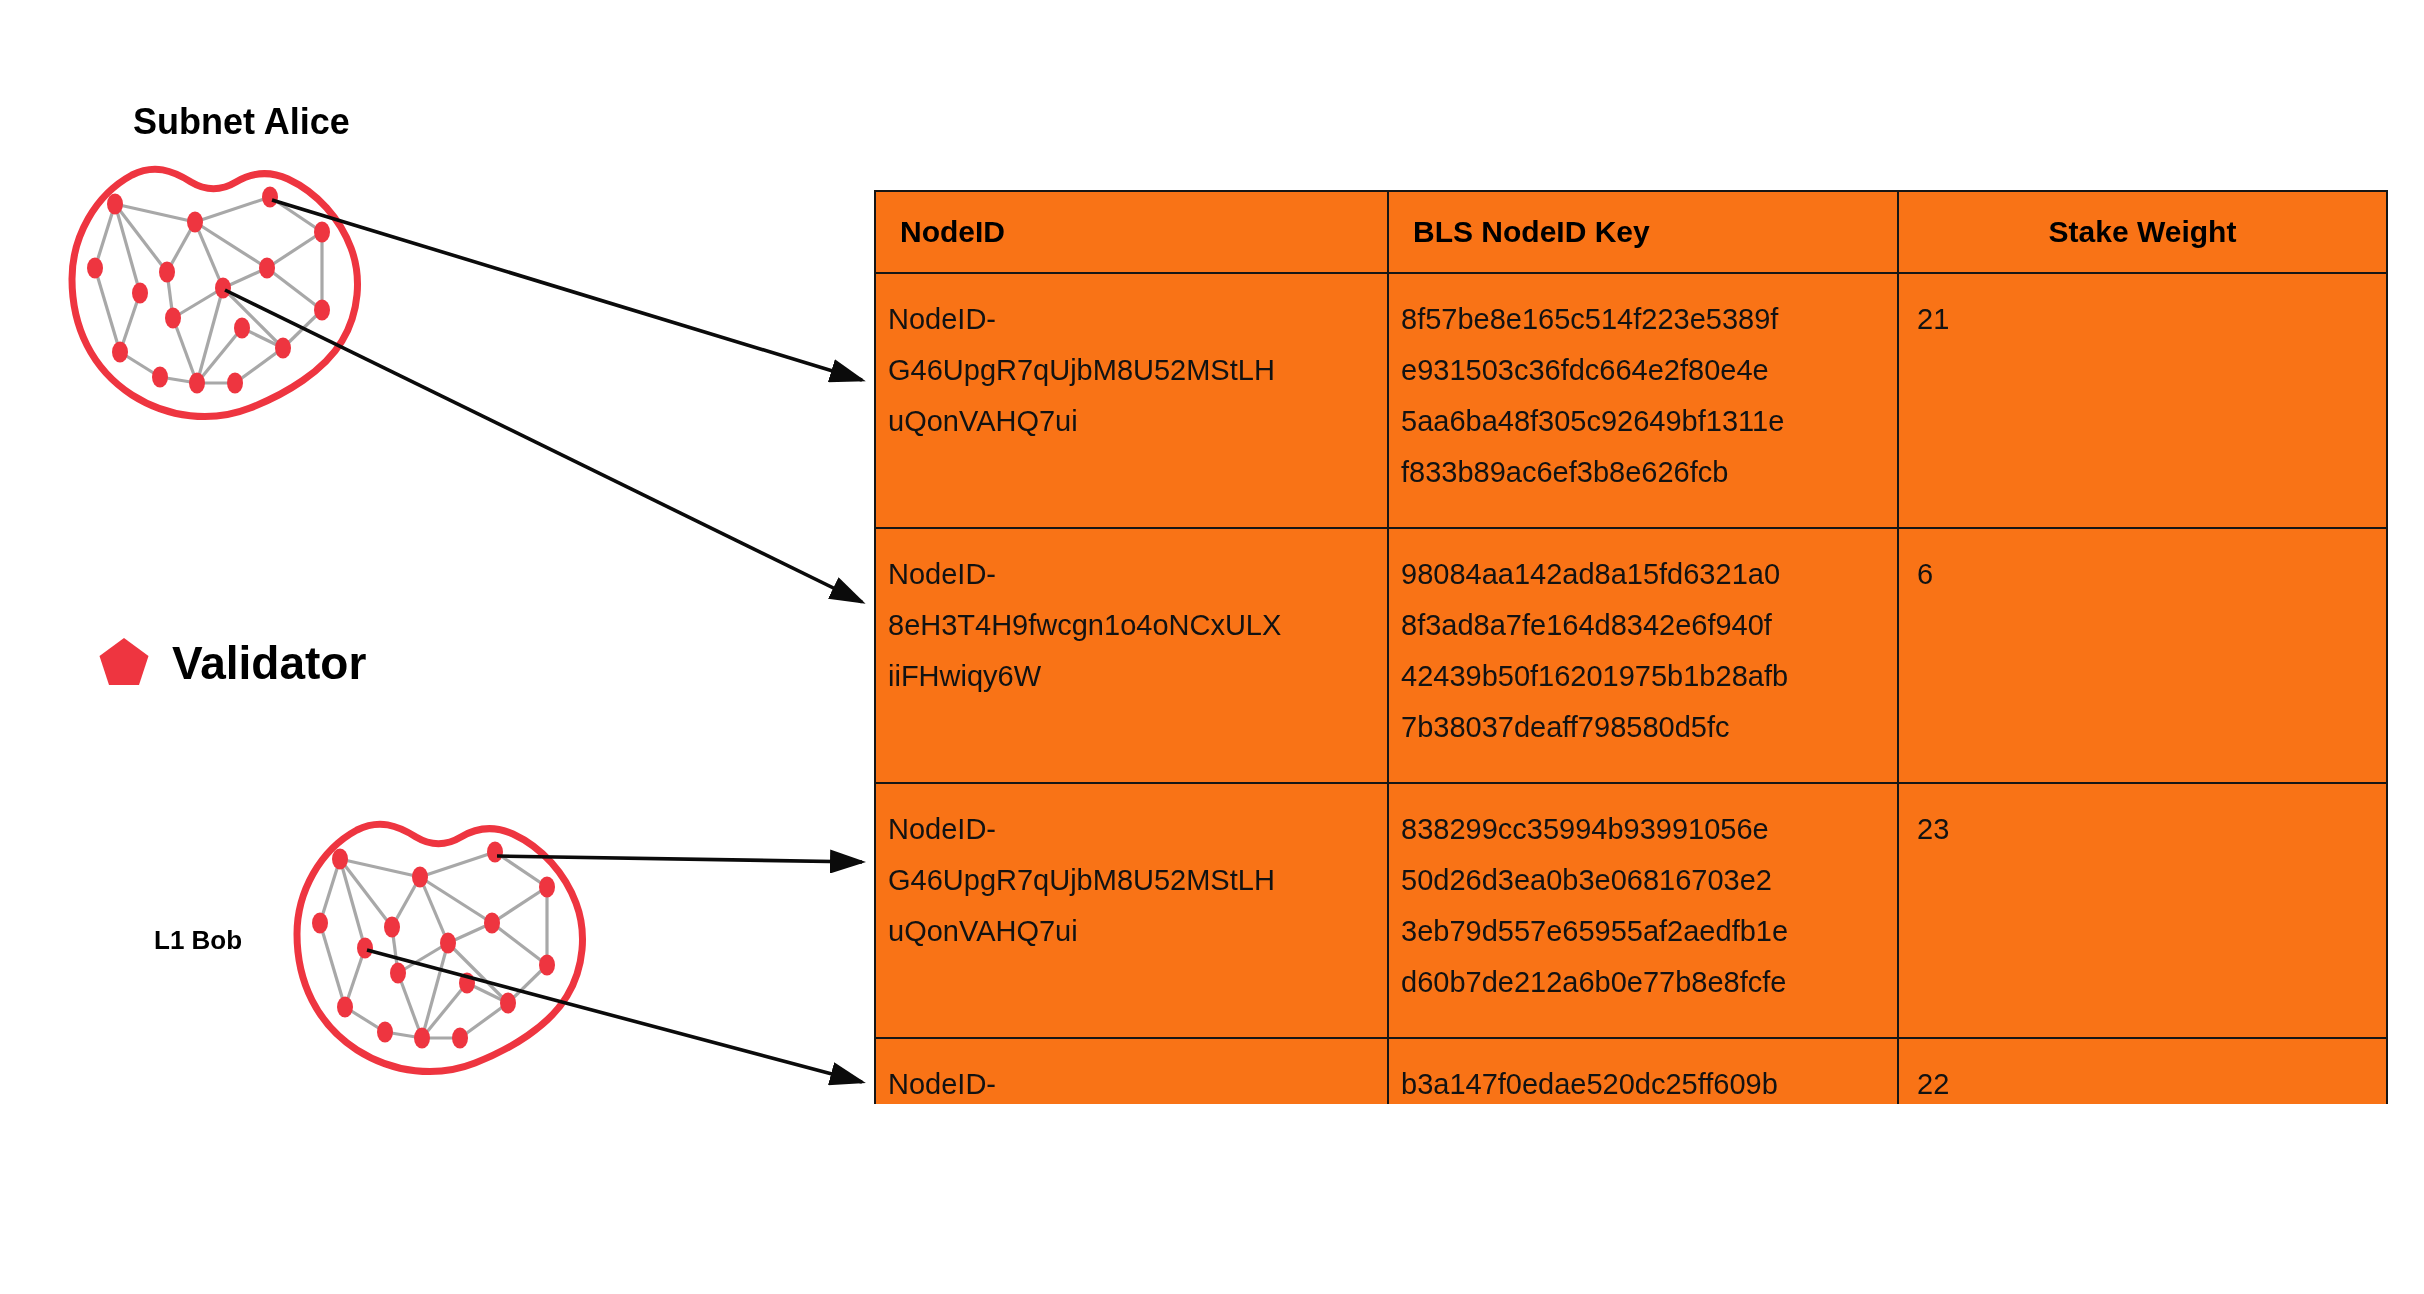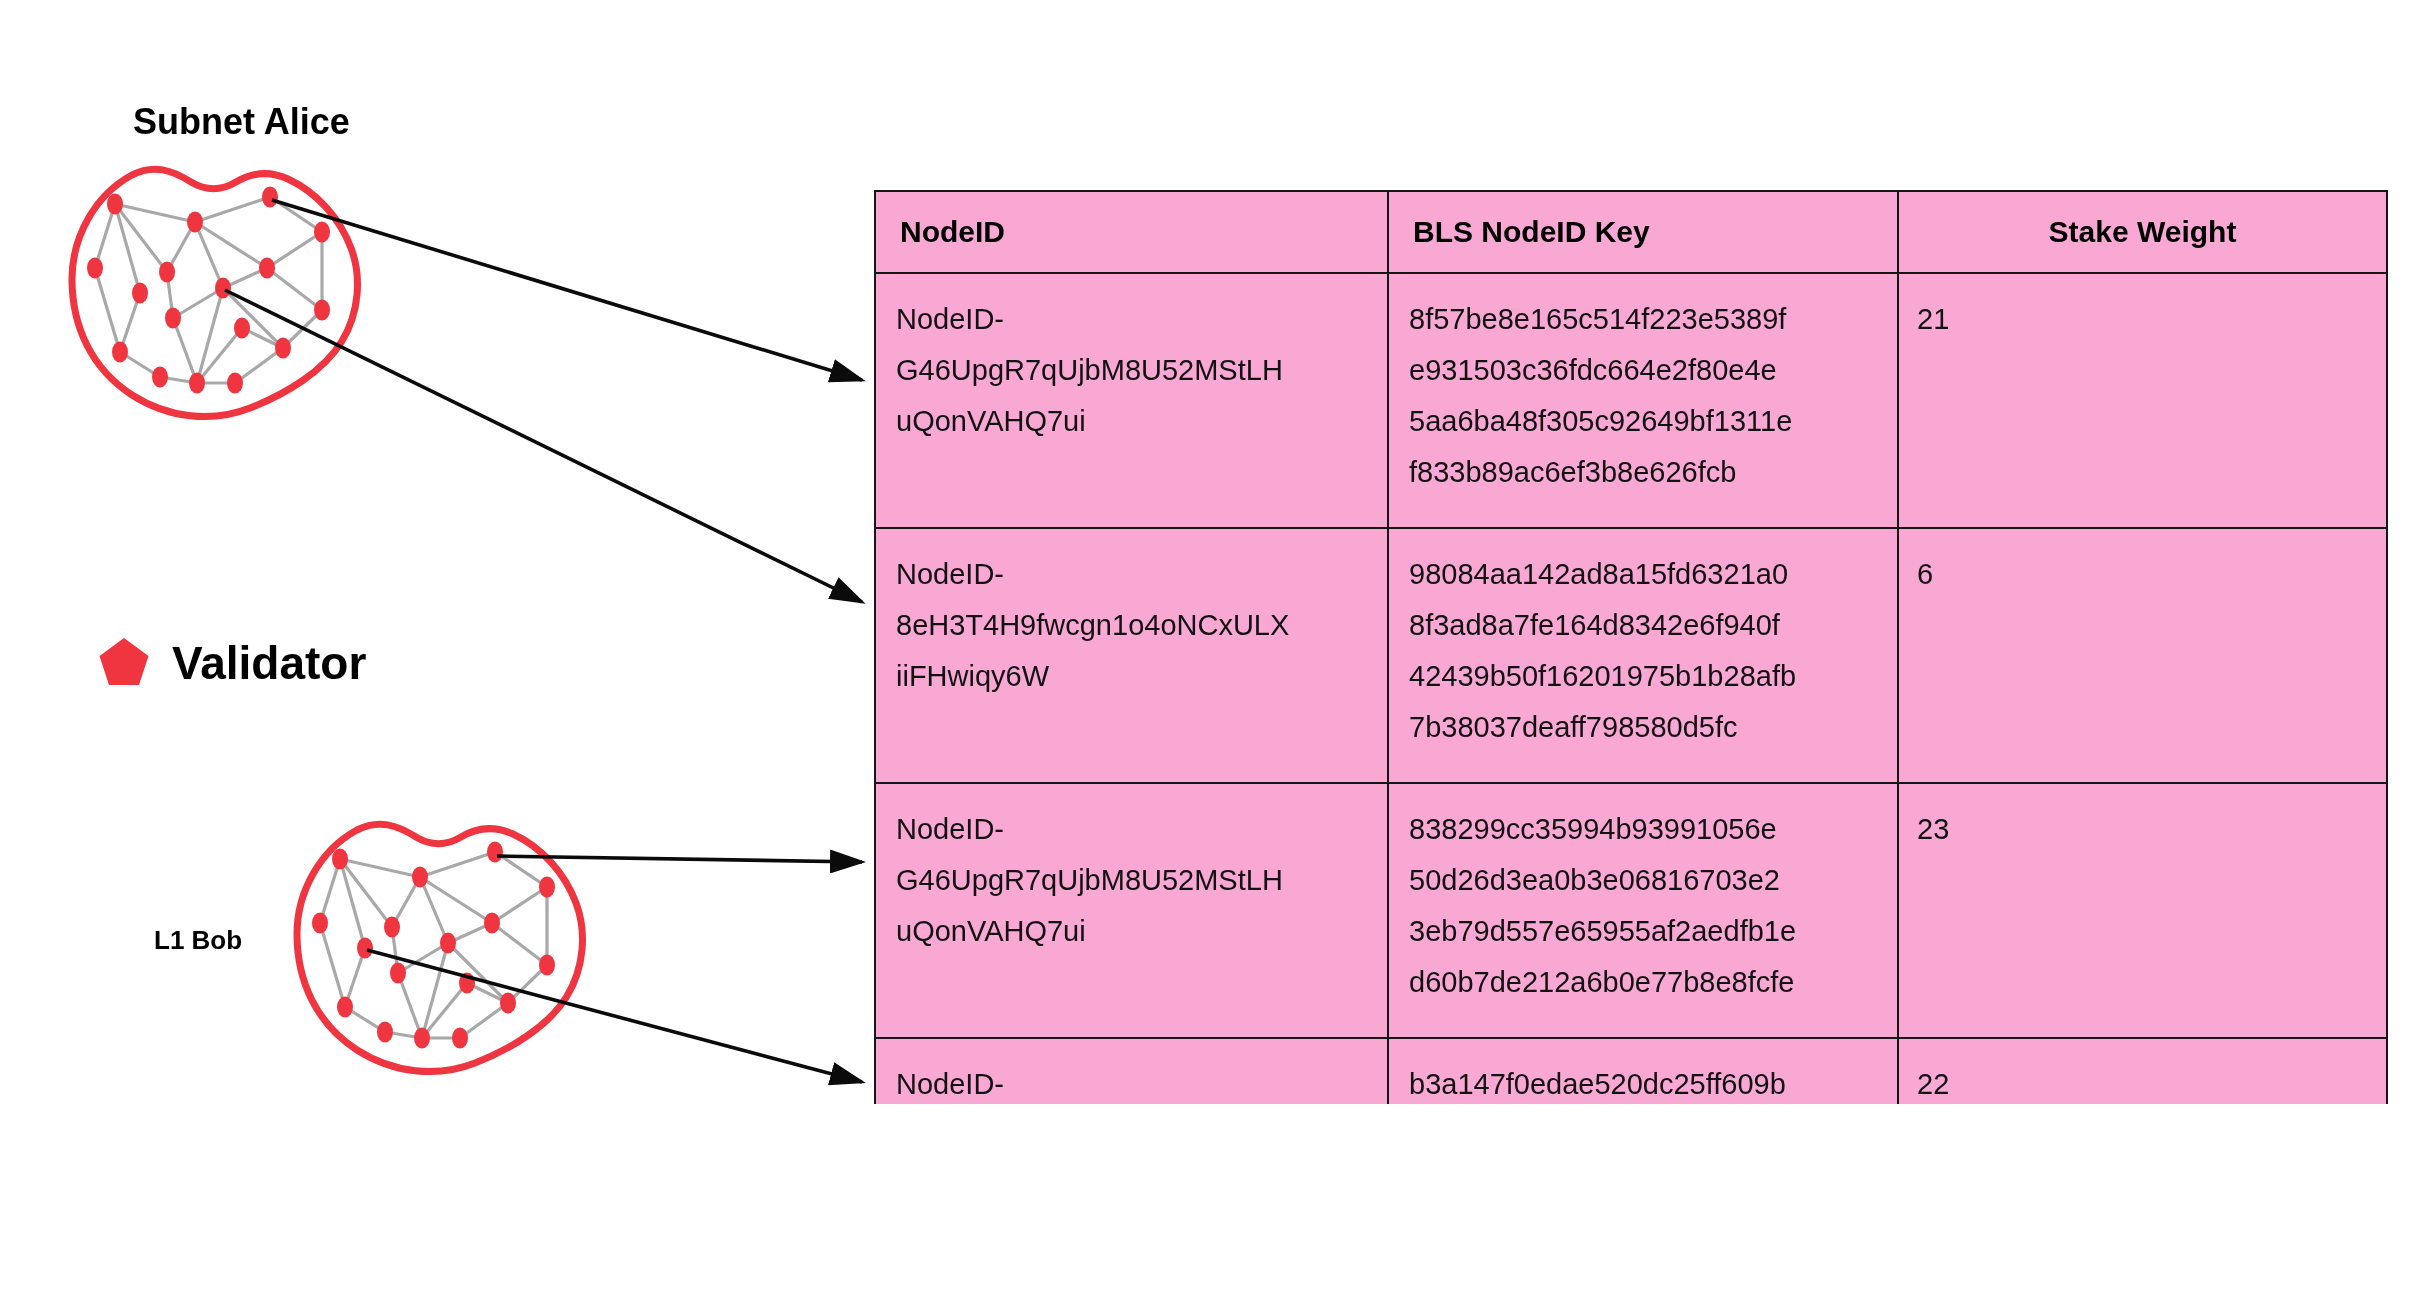--- a/index.html
+++ b/index.html
@@ -26,35 +26,35 @@
   .group-label{position:absolute;font-weight:700;color:#000;white-space:nowrap;}
   .label-alice{left:133px;top:102px;font-size:36px;line-height:40px;}
   .label-bob{left:154px;top:922px;font-size:26px;line-height:37px;}
   .legend{position:absolute;left:98px;top:636px;display:flex;align-items:flex-start;gap:22px;}
   .legend svg{display:block;}
   .legend .pent{fill:var(--accent);}
   .legend-label{font-size:46px;font-weight:700;line-height:54px;color:#000;white-space:nowrap;}
   table.ledger{
     position:absolute;left:874px;top:190px;
     border-collapse:collapse;table-layout:fixed;
-    background:#f9a8d4;
+    background:#f97316;
   }
   table.ledger th,table.ledger td{
     border:2px solid var(--border);
     font-size:29px;color:var(--ink);
     overflow:hidden;
   }
   table.ledger th{
     height:80px;font-weight:700;color:#000;font-size:30px;
     text-align:left;padding:0 0 0 24px;vertical-align:middle;
   }
   table.ledger th.c3{text-align:center;padding:0;}
   table.ledger td{
     height:233px;vertical-align:top;
-    padding:20px 18px 0 20px;
+    padding:20px 18px 0 12px;
     line-height:51px;white-space:pre-line;
     word-wrap:break-word;
   }
   table.ledger td.stake{padding-left:18px;}
   .c1{width:487px;}
   .c2{width:484px;}
   .c3{width:487px;border-radius:17px;}
 </style>
 </head>
 <body>

